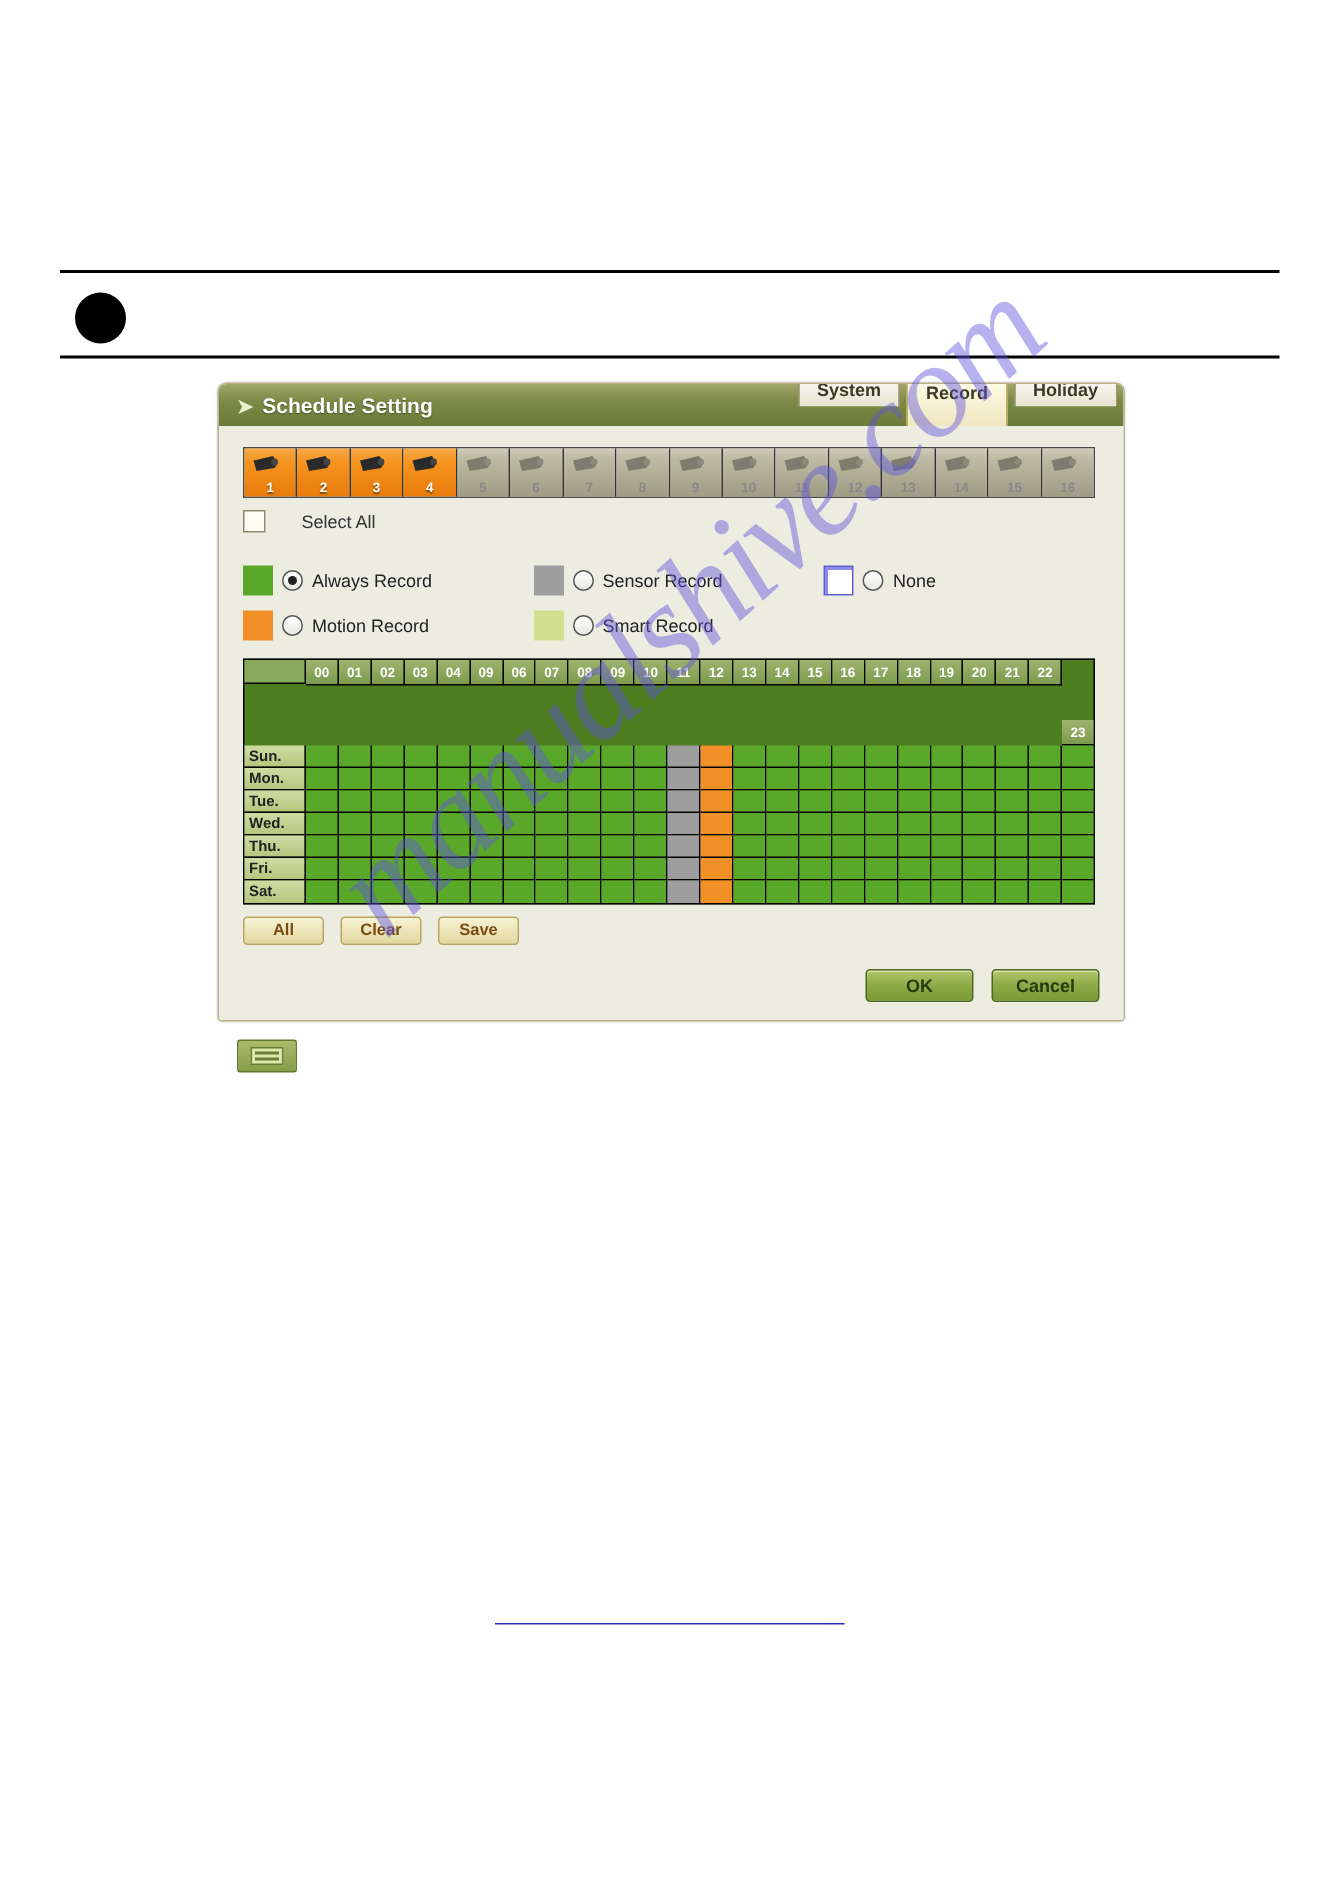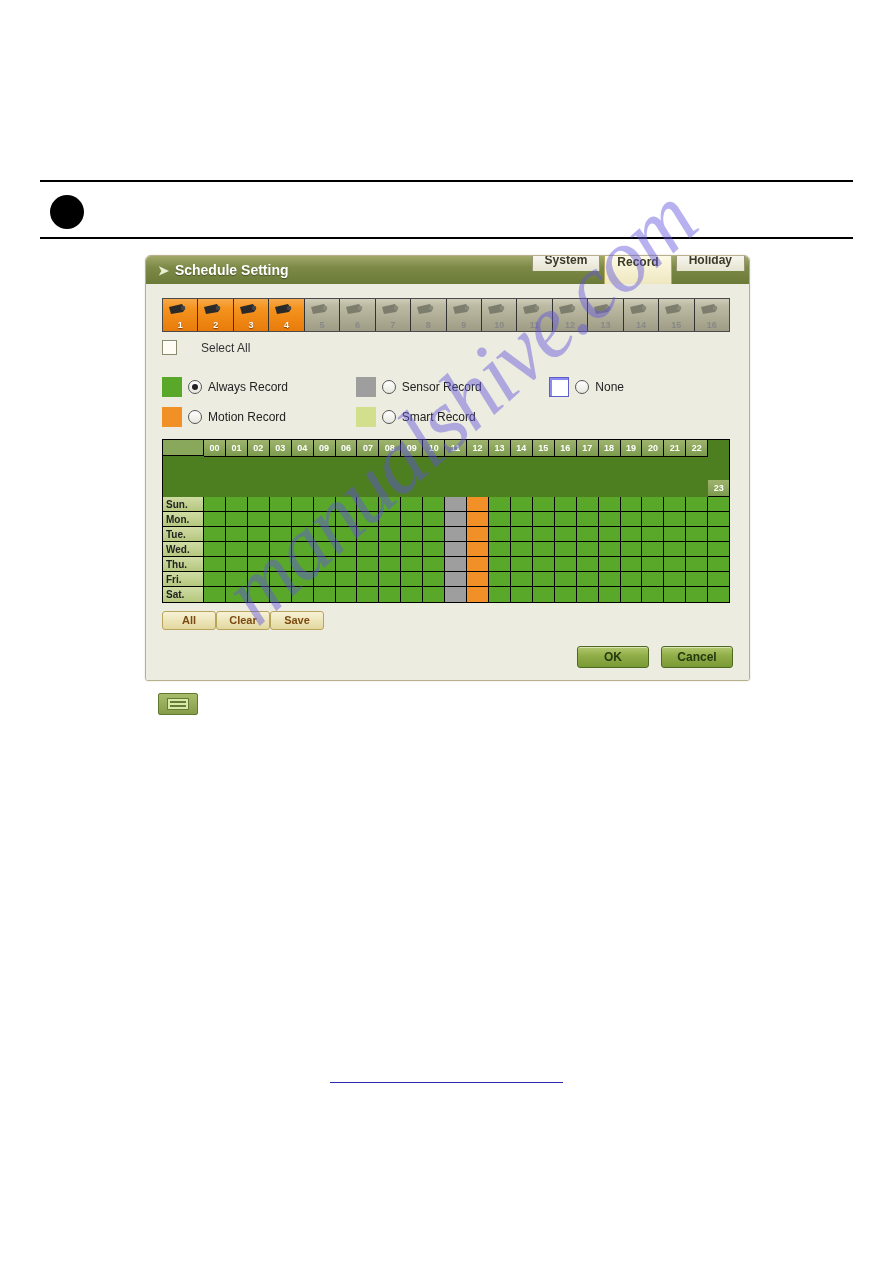--- a/index.html
+++ b/index.html
@@ -239,21 +239,21 @@
     border-bottom: 1px solid #000;
     cursor: pointer;
   }
   .hr-cell:last-child { border-right: none; }
   .hr-cell.a { background: #5aa82a; }
   .hr-cell.s { background: #9e9e9e; }
   .hr-cell.m { background: #f19027; }
   .btn-row {
     margin-top: 8px;
     display: flex;
-    gap: 0;
+    gap: 11px;
   }
   .sbtn {
     min-width: 54px;
     height: 19px;
     padding: 0 8px;
     background: linear-gradient(#f7f2d6, #e2d89e);
     border: 1px solid #b9a45e;
     border-radius: 3px;
     font-size: 11px;
     color: #7a4a10;

